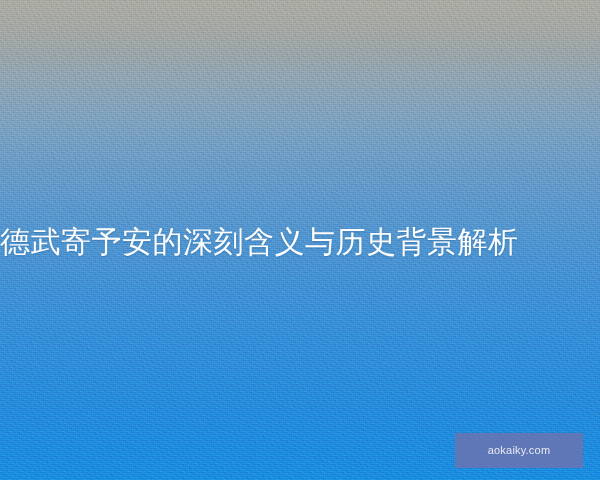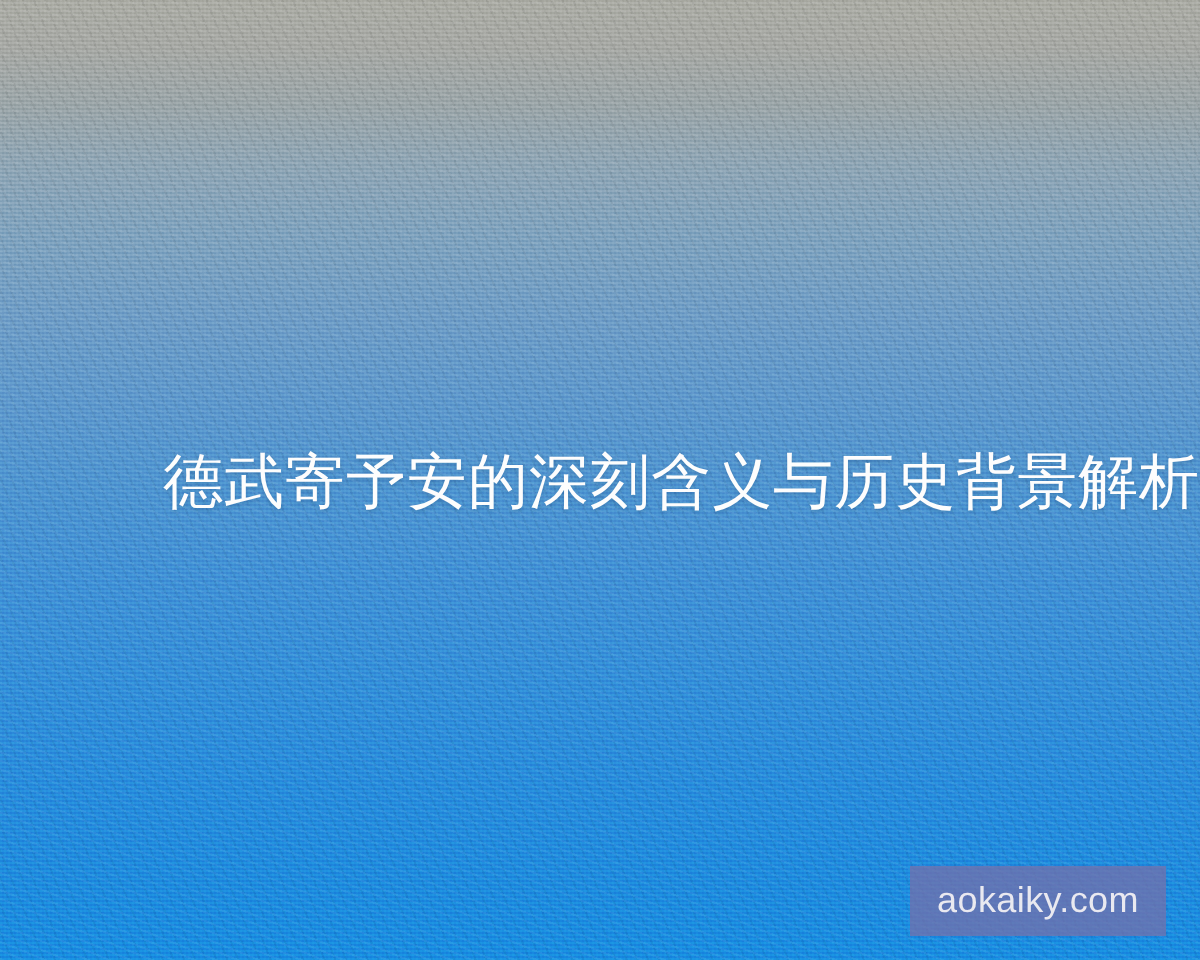--- a/index.html
+++ b/index.html
@@ -71,21 +71,21 @@
         rgba(0,0,0,0.5) 0px, rgba(0,0,0,0.5) 1px,
         rgba(0,0,0,0.0) 1px, rgba(0,0,0,0.0) 5px);
   }
 
   
   #headline {
     position: absolute;
     left: 0;
     right: 0;
     top: 222px;
-    text-align: right;
+    text-align: left;
     color: #fdfdfd;
     font-size: 30px;
     line-height: 40px;
     letter-spacing: 0.5px;
     white-space: nowrap;
     font-weight: 400;
     text-shadow: 0 1px 2px rgba(20,60,100,0.25);
   }
 
   
@@ -95,21 +95,21 @@
     top: 433px;
     width: 128px;
     height: 35px;
     background: rgba(118,112,170,0.74);
     display: flex;
     align-items: center;
     justify-content: center;
   }
   #watermark-text {
     color: #e9e9f0;
-    font-size: 18px;
+    font-size: 11px;
     line-height: 15px;
     letter-spacing: 0.2px;
     white-space: nowrap;
   }
 </style>
 </head>
 <body>
 
 <div id="canvas">
 

